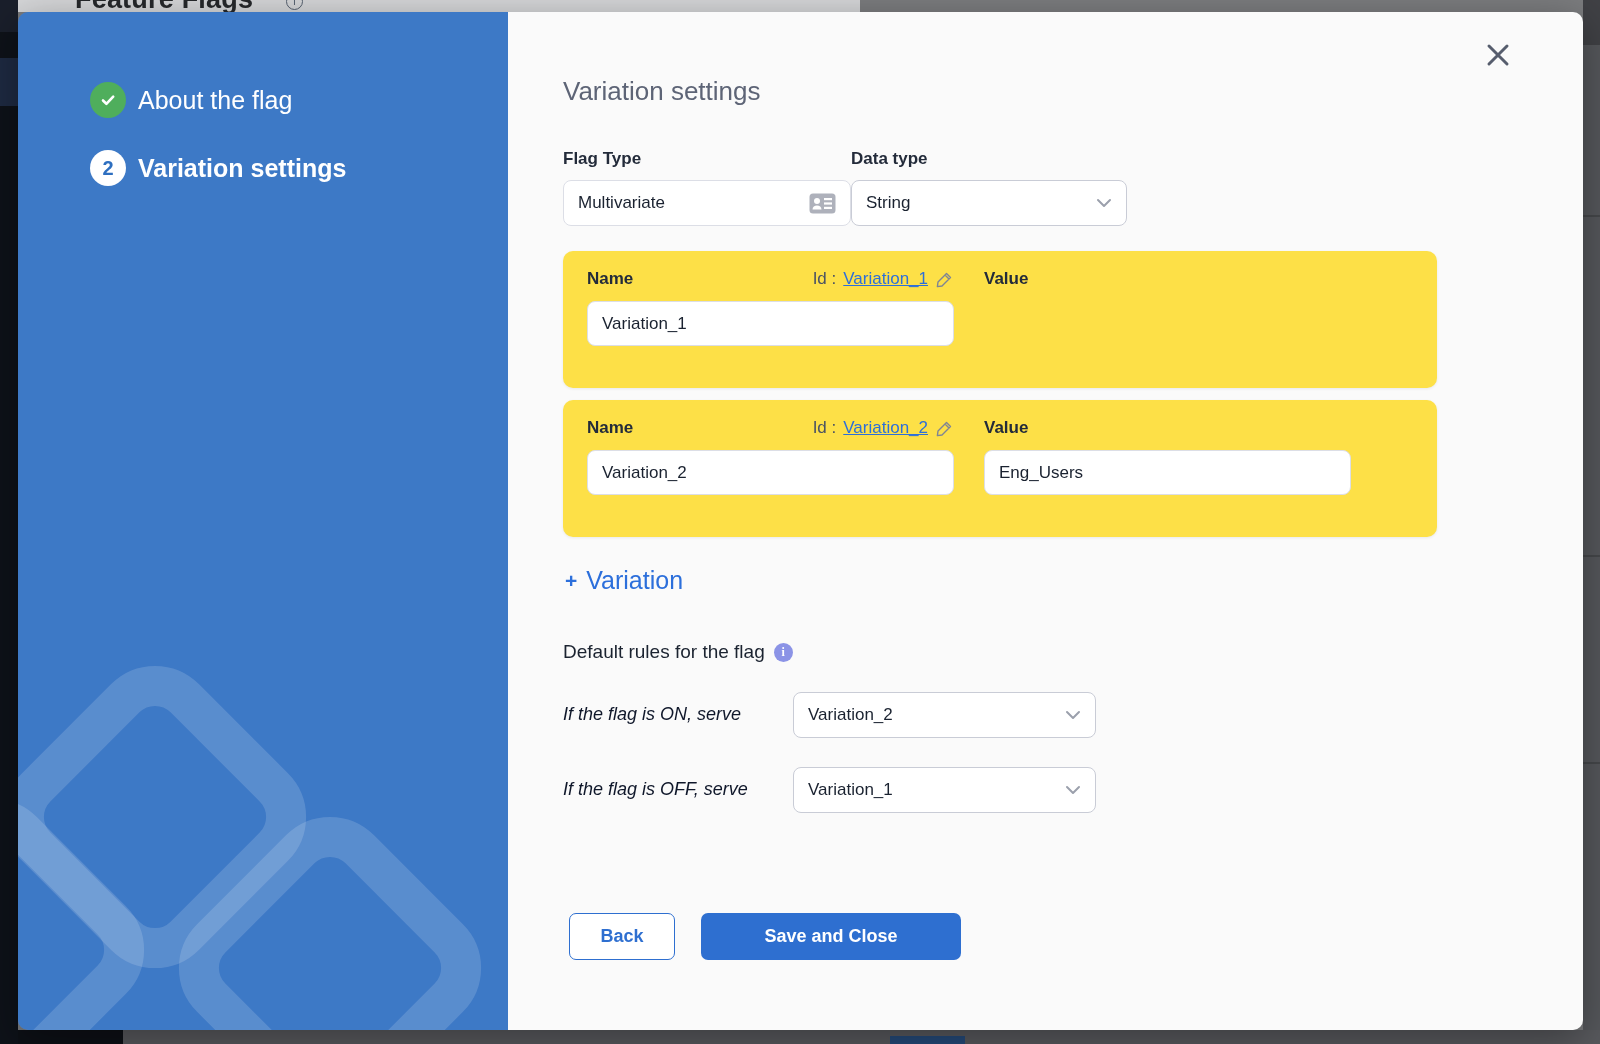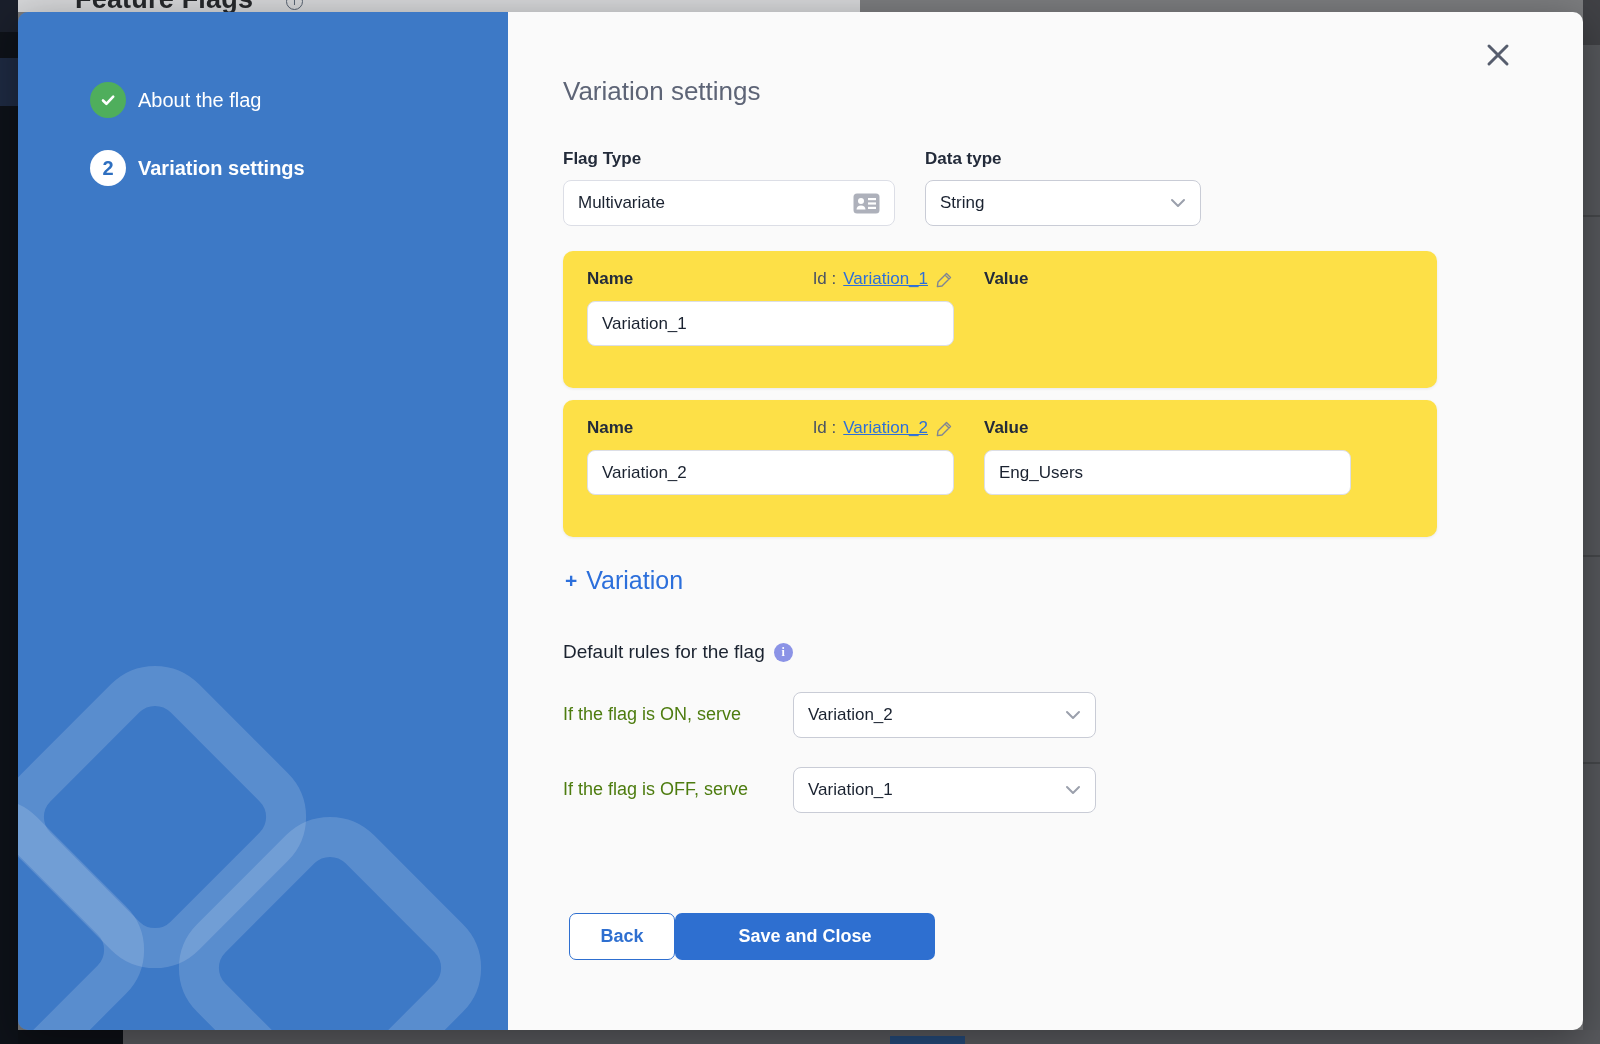--- a/index.html
+++ b/index.html
@@ -33,43 +33,43 @@
     box-shadow:0 10px 40px rgba(0,0,0,.35);
   }
 
   
   .wizard-sidebar { position:relative; width:490px; background:#3d79c6; flex:0 0 490px; overflow:hidden; }
   .stepper { position:relative; z-index:2; padding:70px 0 0 72px; }
   .step { display:flex; align-items:center; margin-bottom:32px; }
   .step-circle { width:36px; height:36px; border-radius:50%; flex:0 0 36px; display:flex; align-items:center; justify-content:center; }
   .step-circle.done { background:#4fae5c; }
   .step-circle.active { background:#ffffff; color:#2e6fc0; font-size:20px; font-weight:700; }
-  .step-label { margin-left:12px; color:#ffffff; font-size:20px; }
+  .step-label { margin-left:12px; color:#ffffff; font-size:25px; }
   .step-label.bold { font-weight:700; }
   .watermark { position:absolute; left:0; top:0; right:0; bottom:0; z-index:1; overflow:hidden; }
   .ring { position:absolute; width:250px; height:250px; border:40px solid rgba(255,255,255,.15); border-radius:62px; transform:rotate(45deg); }
   .ring.r1 { left:12px; top:680px; }
   .ring.r2 { left:187px; top:831px; }
   .ring.r3 { left:-150px; top:813px; }
 
   
   .wizard-content { position:relative; flex:1; background:#fafafa; padding:64px 0 0 55px; }
   .close-btn { position:absolute; top:30px; right:72px; width:26px; height:26px; cursor:pointer; background:none; border:none; }
   .panel-title { font-size:26px; font-weight:400; color:#5d6476; margin-bottom:42px; }
 
-  .field-row { display:flex; gap:30px; margin-bottom:25px; }
+  .field-row { display:flex; margin-bottom:25px; }
   .field label { display:block; font-size:17px; font-weight:600; color:#232b3a; margin-bottom:11px; }
   .input-like, .select-like {
     height:46px; background:#ffffff; border-radius:8px;
     display:flex; align-items:center; padding:0 14px;
     font-size:17px; color:#1a2230;
   }
   .input-like { border:1px solid #dcdee6; }
   .select-like { border:1px solid #c9ccd6; justify-content:space-between; cursor:pointer; }
-  .flagtype-box { width:332px; justify-content:space-between; }
+  .flagtype-box { width:288px; justify-content:space-between; }
   .datatype-box { width:276px; }
 
   .variation-card {
     width:874px; background:#fde047; border-radius:10px;
     box-shadow:0 1px 3px rgba(0,0,0,.07);
     padding:18px 24px 42px 24px; margin-bottom:12px;
   }
   .card-head { display:flex; margin-bottom:12px; }
   .name-col { width:367px; display:flex; justify-content:space-between; align-items:center; }
   .value-col { margin-left:30px; }
@@ -86,24 +86,24 @@
 
   .add-variation { display:flex; align-items:center; gap:9px; margin:29px 0 0 2px; border:none; background:none; cursor:pointer; }
   .add-variation .plus { color:#2c6fdb; font-size:21px; font-weight:700; }
   .add-variation .txt { color:#2c6fdb; font-size:25px; font-weight:500; }
 
   .default-rules-head { display:flex; align-items:center; gap:9px; margin-top:46px; }
   .default-rules-head .txt { font-size:19px; font-weight:500; color:#1b2330; }
   .info-badge { width:19px; height:19px; border-radius:50%; background:#8b93e6; color:#fff; font-size:12px; font-weight:700; text-align:center; line-height:19px; font-family:"Liberation Serif", serif; }
 
   .rule-row { display:flex; margin-top:29px; }
-  .rule-label { width:230px; font-size:18px; color:#4d7c0f; line-height:26px; padding-top:9px; }
+  .rule-label { width:230px; font-size:18px; color:#0f172a; line-height:26px; padding-top:9px;font-style:italic; }
   .rule-select { width:303px; }
 
-  .btn-row { display:flex; gap:0; margin-top:100px; margin-left:-6px;padding-left:12px; }
+  .btn-row { display:flex; gap:26px; margin-top:100px; margin-left:-6px;padding-left:12px; }
   .btn { height:47px; border-radius:7px; font-size:18px; font-weight:700; cursor:pointer; font-family:"Liberation Sans", sans-serif; }
   .btn-back { width:106px; background:#ffffff; border:1.5px solid #2e6fd0; color:#2e6fd0; }
   .btn-save { width:260px; background:#2e6fd0; border:none; color:#ffffff; }
 
   .chev { flex:0 0 auto; }
 </style>
 </head>
 <body>
 
 <div class="bg-topstrip">

